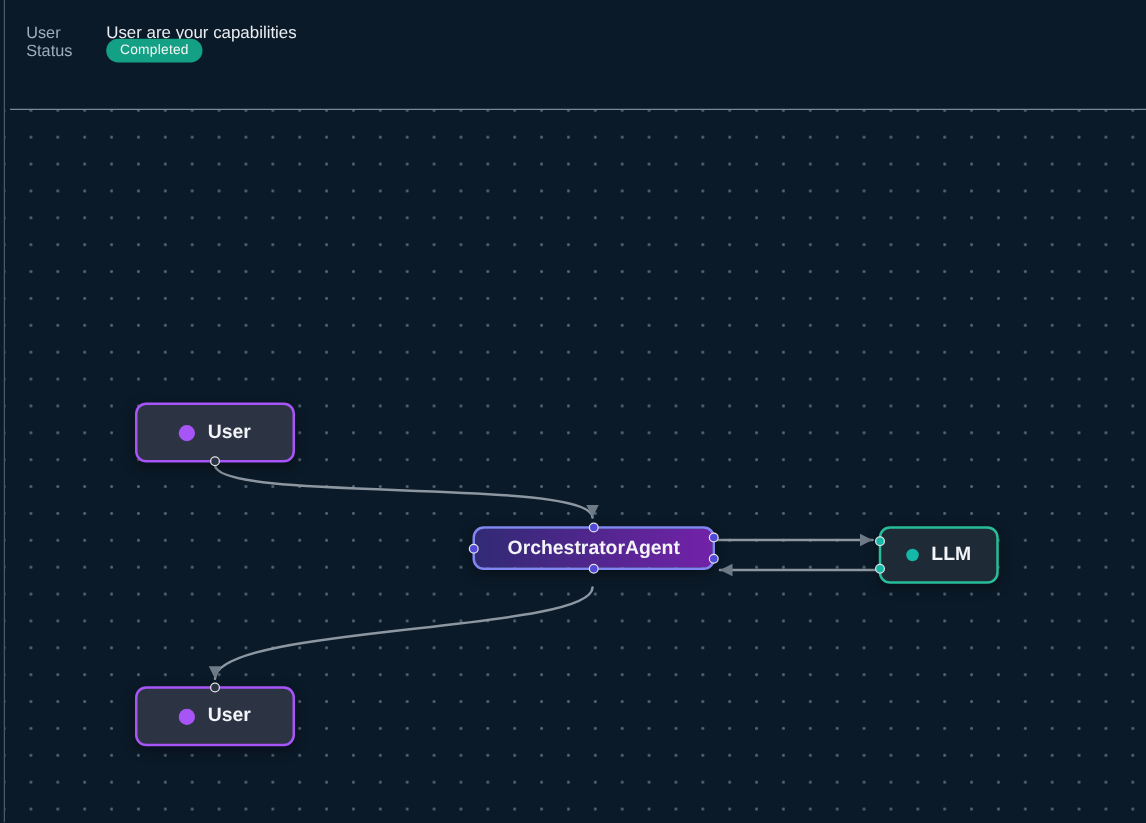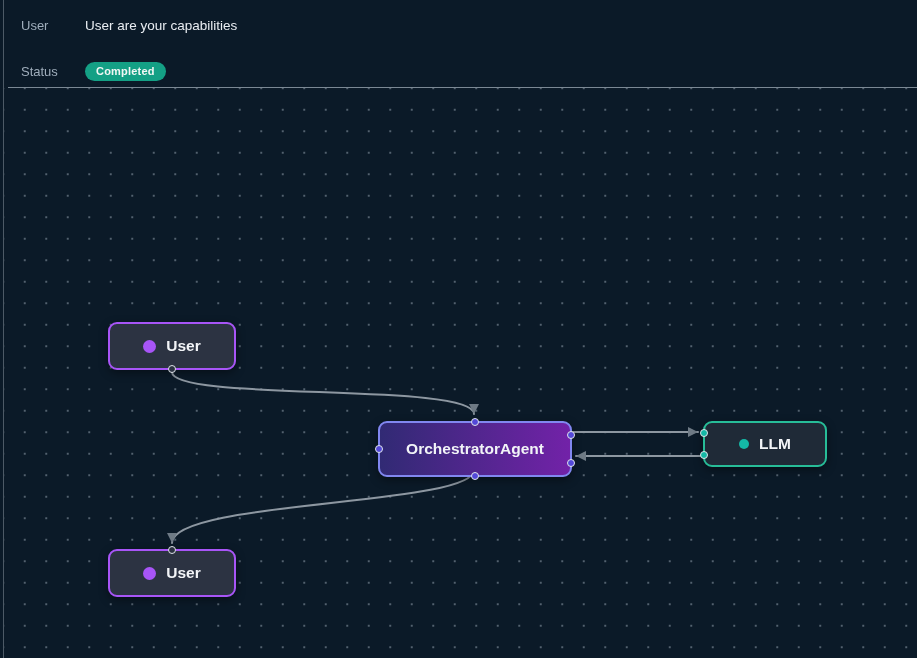--- a/index.html
+++ b/index.html
@@ -15,28 +15,28 @@
   .left-edge {
     position:absolute; left:3px; top:0; bottom:0; width:1px;
     background: var(--panel-border, #4d5a66);
     z-index:3;
   }
 
   
   .header { position:absolute; top:0; left:4px; right:0; height:87px; z-index:3; }
   .hrow { position:absolute; left:17px; display:flex; align-items:center; }
   .hrow.row1 { top:18px; }
-  .hrow.row2 { top:62px; }
+  .hrow.row2 { top:31px; }
   .hlabel {
     width:64px; font-size:13px; color: var(--label-muted, #9fadbb);
     font-weight:400;
   }
   .hvalue { font-size:13.5px; color: var(--text-primary, #e9edf2); }
   .badge {
-    display:inline-block; font-size:11px; font-weight:700;
+    display:inline-block; font-size:11px; font-weight:400;
     padding:3px 11px 4px 11px; border-radius:10px; letter-spacing:.2px;
   }
 
   
   .divider {
     position:absolute; top:87px; left:8px; right:0; height:1px;
     background: var(--divider, #7b8894); z-index:3;
   }
 
   
@@ -105,29 +105,29 @@
     <path d="M474,470 C474,506 172,500 172,543" class="edge" marker-end="url(#arrowhead)"></path>
     <path d="M571,432 L698,432" class="edge" marker-end="url(#arrowhead)"></path>
     <path d="M703,456 L576,456" class="edge" marker-end="url(#arrowhead)"></path>
   </svg>
 
 <div class="node" style="left: 108px; top: 322px; width: 128px; height: 48px; background: rgb(44, 51, 66); border-color: rgb(168, 85, 247);">
     <span class="node-dot" style="background: rgb(168, 85, 247); height: 13px; width: 13px;"></span>
     <span class="node-label" style="font-weight: 700;">User</span>
     <span class="handle handle-bottom" style="background: rgb(44, 51, 66);"></span>
   </div>
-<div class="node" style="left: 378px; top: 421px; width: 194px; height: 56px; background: linear-gradient(90deg, rgb(49, 42, 116), rgb(114, 34, 168)); border-color: rgb(129, 135, 240);">
+<div class="node" style="left: 378px; top: 421px; width: 194px; height: 35px; background: linear-gradient(90deg, rgb(49, 42, 116), rgb(114, 34, 168)); border-color: rgb(129, 135, 240);">
     <span class="node-label" style="font-weight: 700;">OrchestratorAgent</span>
     <span class="handle handle-top" style="background: rgb(83, 72, 216);"></span>
     <span class="handle handle-bottom" style="background: rgb(83, 72, 216);"></span>
     <span class="handle handle-left" style="background: rgb(83, 72, 216);"></span>
     <span class="handle handle-right" style="top: 24%; background: rgb(83, 72, 216);"></span>
     <span class="handle handle-right" style="top: 76%; background: rgb(83, 72, 216);"></span>
   </div>
-<div class="node" style="left: 703px; top: 421px; width: 124px; height: 46px; background: rgb(31, 42, 55); border-color: rgb(39, 189, 152);">
+<div class="node" style="left: 703px; top: 421px; width: 96px; height: 46px; background: rgb(31, 42, 55); border-color: rgb(39, 189, 152);">
     <span class="node-dot" style="background: rgb(20, 184, 166); height: 10px; width: 10px;"></span>
     <span class="node-label" style="font-weight: 600;">LLM</span>
     <span class="handle handle-left" style="top: 24%; background: rgb(20, 184, 166);"></span>
     <span class="handle handle-left" style="top: 76%; background: rgb(20, 184, 166);"></span>
   </div>
 <div class="node" style="left: 108px; top: 549px; width: 128px; height: 48px; background: rgb(44, 51, 66); border-color: rgb(168, 85, 247);">
     <span class="node-dot" style="background: rgb(168, 85, 247); height: 13px; width: 13px;"></span>
     <span class="node-label" style="font-weight: 700;">User</span>
     <span class="handle handle-top" style="background: rgb(44, 51, 66);"></span>
   </div>

